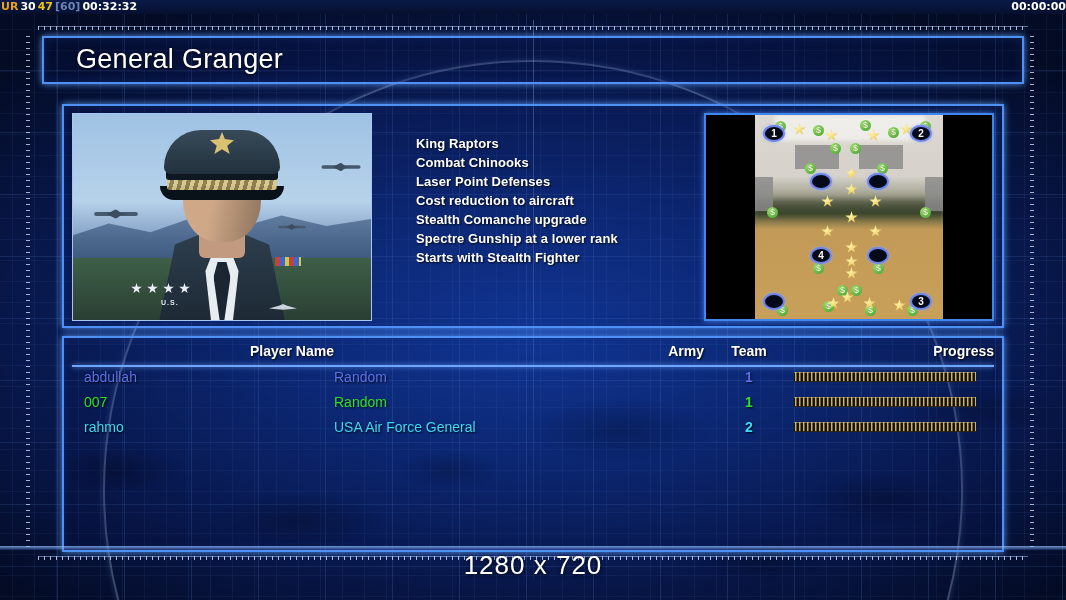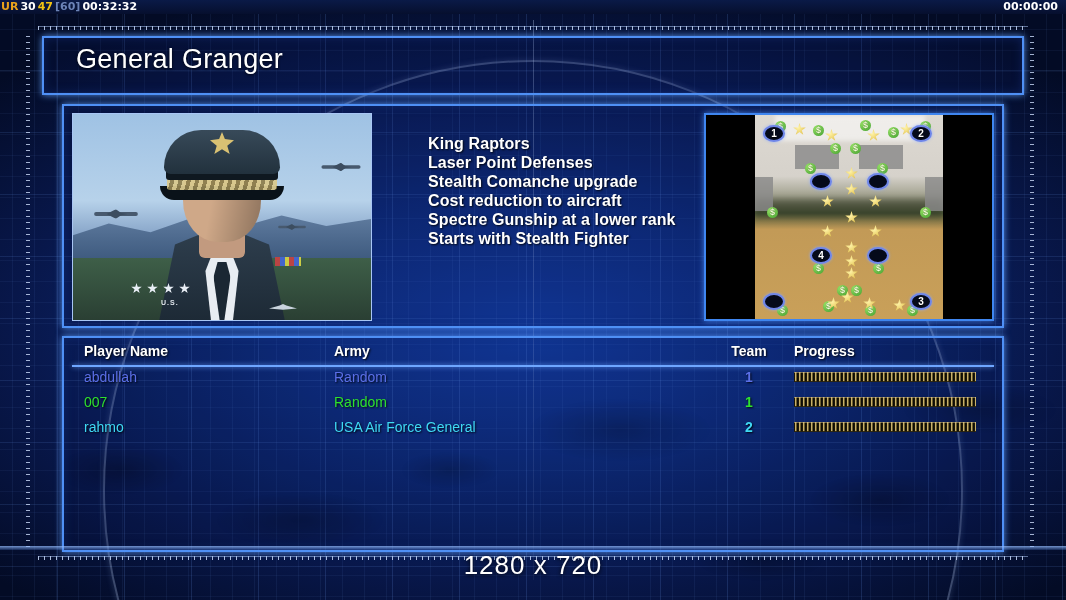--- a/index.html
+++ b/index.html
@@ -64,21 +64,21 @@
     font-family:"DejaVu Sans", sans-serif;
     font-size:11px; font-weight:bold; line-height:14px;
     white-space:nowrap;
   }
   #topbar .seg { padding:0 1px; }
   .c-ur   { color:#e8a21c; }
   .c-num  { color:#ffffff; }
   .c-fps  { color:#f2c213; }
   .c-max  { color:#6c84b8; }
   .c-time { color:#ffffff; }
-  #topright { margin-left:auto; padding-right:8px; color:#fff; font-size:11px; font-weight:bold; }
+  #topright { margin-left:auto; color:#fff; font-size:11px; font-weight:bold; }
 
   
   .ruler-h {
     position:absolute; height:9px;
     background-image:repeating-linear-gradient(to right,
       rgba(205,220,250,.85) 0 1px, transparent 1px 6px);
     background-size:auto 4px;
     background-repeat:repeat-x;
     background-position:0 0;
   }
@@ -96,21 +96,21 @@
 
   
   .panel {
     position:absolute;
     border:2px solid #4f90f5;
     box-shadow:0 0 7px rgba(100,165,255,.85), inset 0 0 10px rgba(20,50,130,.5);
     background:rgba(10,30,92,.18);
   }
 
   
-  #title-panel { left:42px; top:36px; width:982px; height:59px; }
+  #title-panel { left:42px; top:36px; width:982px; height:48px; }
   #page-title {
     position:absolute; left:32px; top:6px;
     font-size:27px; font-weight:500; color:#fff; letter-spacing:.3px;
     text-shadow:0 1px 3px rgba(0,0,0,.8);
   }
 
   
   #info-panel { left:62px; top:104px; width:942px; height:224px; }
   #portrait {
     position:absolute; left:8px; top:7px; width:300px; height:208px;
@@ -211,24 +211,23 @@
     position:absolute; right:30px; bottom:8px; width:28px; height:8px;
     background:#c9d3dd; clip-path:polygon(0 55%,38% 20%,50% 0,62% 20%,100% 55%,50% 72%);
   }
   .of-ribbon {
     position:absolute; right:26px; bottom:54px; width:26px; height:9px;
     background:repeating-linear-gradient(90deg,#b44 0 5px,#46c 5px 10px,#cc4 10px 14px);
   }
 
   #abilities {
     position:absolute; left:352px; top:28px;
-    font-size:16px; font-weight:bold; line-height:19px;
+    font-size:13px; font-weight:bold; line-height:19px;
     color:#fff; text-shadow:1px 1px 2px rgba(0,0,0,.85);
     letter-spacing:.1px;
-    margin-left:12px;
   }
   #abilities li { list-style:none; white-space:nowrap; }
 
   
   #minimap-frame {
     position:absolute; right:8px; top:7px; width:290px; height:208px;
     border:2px solid #3f86f0; background:#000;
     box-shadow:0 0 6px rgba(80,150,255,.8);
     overflow:hidden;
   }
@@ -269,21 +268,21 @@
     position:absolute; width:13px; height:13px;
     background:radial-gradient(circle at 40% 35%, #fff3a8, #d8b02c);
     clip-path:polygon(50% 0,61% 35%,98% 35%,68% 57%,79% 91%,50% 70%,21% 91%,32% 57%,2% 35%,39% 35%);
   }
 
   
   #player-panel { left:62px; top:336px; width:942px; height:216px; background:rgba(8,26,86,.12); }
   #player-table { position:absolute; inset:0; padding:4px 18px 0 20px; }
   .ptable { width:100%; border-collapse:collapse; table-layout:fixed; }
   .ptable th {
-    text-align:left; font-size:14px; font-weight:bold; color:#fff;
+    text-align:right; font-size:14px; font-weight:bold; color:#fff;
     padding:1px 0 5px 0; text-shadow:1px 1px 2px rgba(0,0,0,.9);
   }
   .ptable th.c-team { text-align:center; }
   .ptable td {
     font-size:14px; padding:5px 0 4px 0; vertical-align:middle;
     text-shadow:1px 1px 2px rgba(0,0,0,.85);
   }
   .ptable td.c-team { text-align:center; font-weight:bold; }
   .hdr-rule {
     position:absolute; left:8px; right:8px; top:27px; height:2px;
@@ -371,23 +370,24 @@
             <i></i>
         </div>
         <div class="of-us">U.S.</div>
         <div class="of-ribbon"></div>
         <div class="of-wing"></div>
       </div>
     </div>
 
     <ul id="abilities">
       <li>King Raptors</li>
+      <li>Combat Chinooks</li>
       <li>Laser Point Defenses</li>
+      <li>Cost reduction to aircraft</li>
       <li>Stealth Comanche upgrade</li>
-      <li>Cost reduction to aircraft</li>
       <li>Spectre Gunship at a lower rank</li>
       <li>Starts with Stealth Fighter</li>
     </ul>
 
     <div id="minimap-frame">
       <div id="minimap-inner">
         <div class="mm-darkband" style="top:84px; height:18px;"></div>
         <div class="mm-rock" style="left:0px;   top:62px; width:18px; height:34px;"></div>
         <div class="mm-rock" style="left:170px; top:62px; width:18px; height:34px;"></div>
         <div class="mm-rock" style="left:40px;  top:30px; width:44px; height:24px;"></div>

